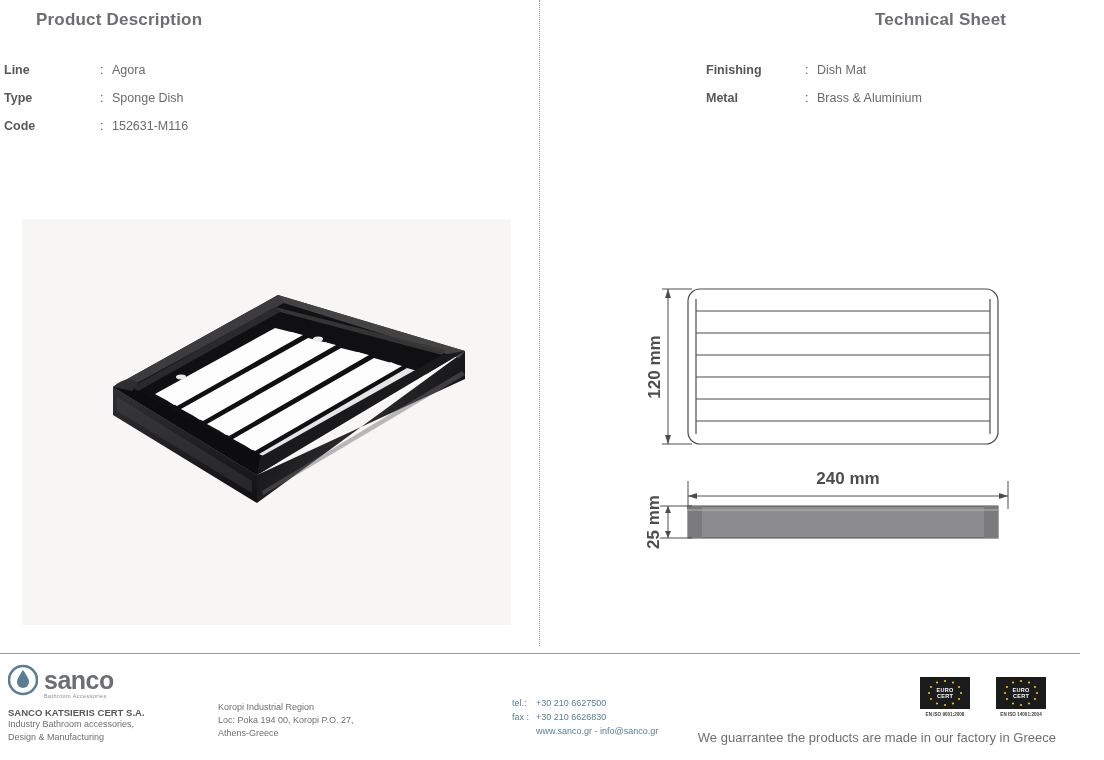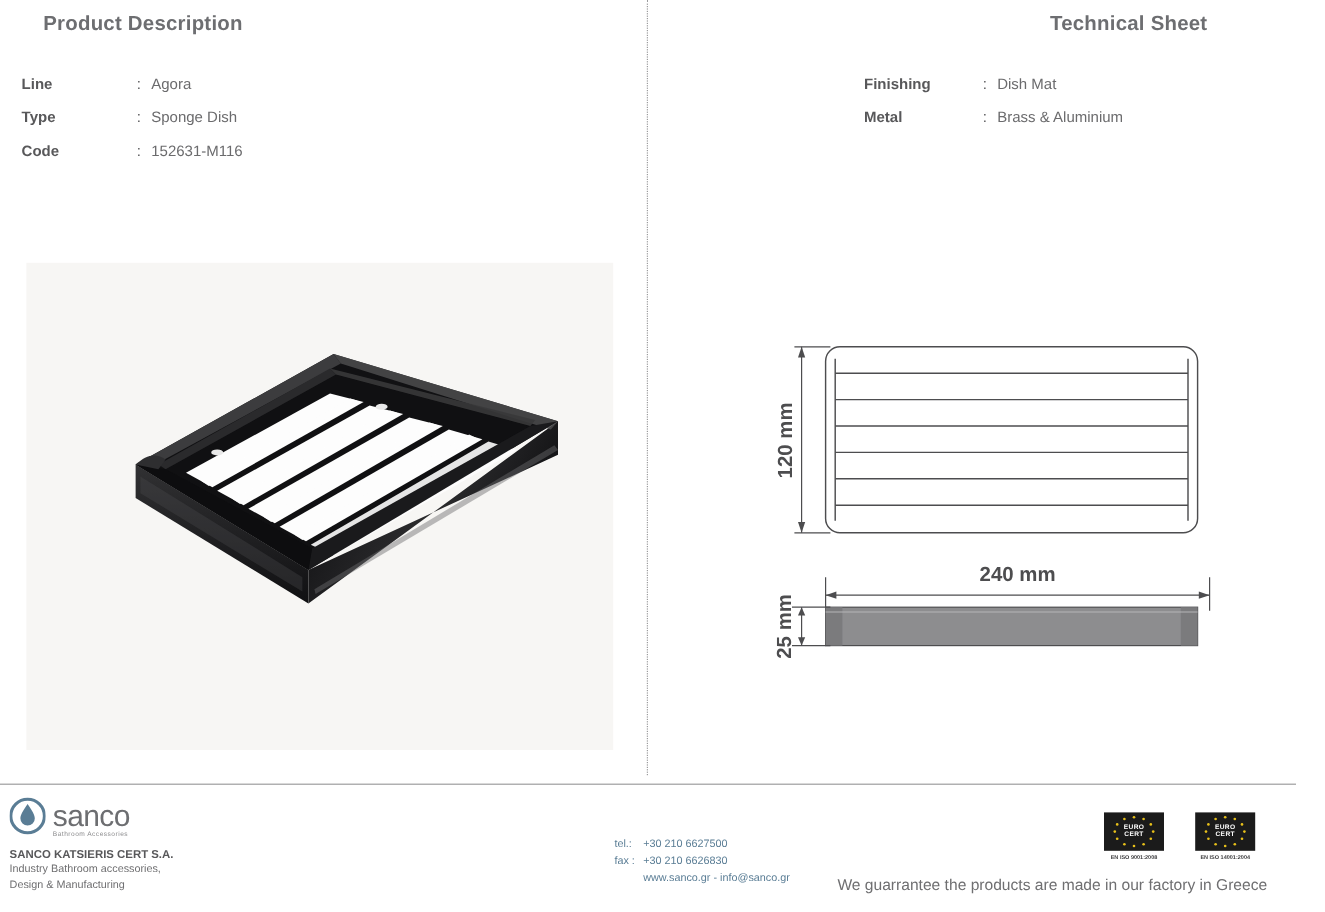--- a/index.html
+++ b/index.html
@@ -42,21 +42,20 @@
   
   .spec-block { position: absolute; }
   #spec-left  { left: 4px;   top: 63px; }
   #spec-right { left: 706px; top: 63px; }
 
   .spec-row {
     display: flex;
     align-items: baseline;
     height: 28px;
     font-size: 12.5px;
-    margin-left: 14px;
   }
   .spec-label {
     font-weight: bold;
     color: #58585a;
   }
   #spec-left  .spec-label { width: 96px; }
   #spec-right .spec-label { width: 99px; }
   .spec-colon {
     width: 12px;
     color: #58585a;
@@ -101,21 +100,21 @@
     width: 1080px;
     height: 1px;
     background: #9d9d9f;
   }
   #footer { position: absolute; left: 0; top: 653px; width: 1104px; height: 107px; }
 
   #logo-area { position: absolute; left: 8px; top: 10px; width: 200px; }
   #logo-row { display: flex; align-items: center; height: 34px; }
   #logo-word {
     font-size: 25px;
-    font-weight: normal;
+    font-weight: bold;
     color: #6d6e71;
     letter-spacing: -0.5px;
     margin-left: 6px;
     line-height: 1;
   }
   #logo-sub {
     font-size: 5.5px;
     color: #8c8c8e;
     letter-spacing: 0.4px;
     margin-left: 36px;
@@ -355,20 +354,25 @@
           <path d="M15 6 C11 12, 9 15, 9 18 a6 6 0 0 0 12 0 c0-3 -2 -6 -6 -12 z" fill="#5a7d95"></path>
         </svg>
         <span id="logo-word">sanco</span>
       </div>
       <div id="logo-sub">Bathroom Accessories</div>
       <div id="company-name">SANCO KATSIERIS CERT S.A.</div>
       <div class="company-line">Industry Bathroom accessories,</div>
       <div class="company-line">Design &amp; Manufacturing</div>
     </div>
 
+    <div id="addr-area">
+      <div class="addr-line">Koropi Industrial Region</div>
+      <div class="addr-line">Loc: Poka 194 00, Koropi P.O. 27,</div>
+      <div class="addr-line">Athens-Greece</div>
+    </div>
 
     <div id="contact-area">
       <div class="contact-line">
         <span class="lbl">tel.:</span><span>+30 210 6627500</span>
       </div>
       <div class="contact-line">
         <span class="lbl">fax :</span><span>+30 210 6626830</span>
       </div>
       <div class="contact-line">
         <span class="lbl"></span><span>www.sanco.gr - info@sanco.gr</span>

